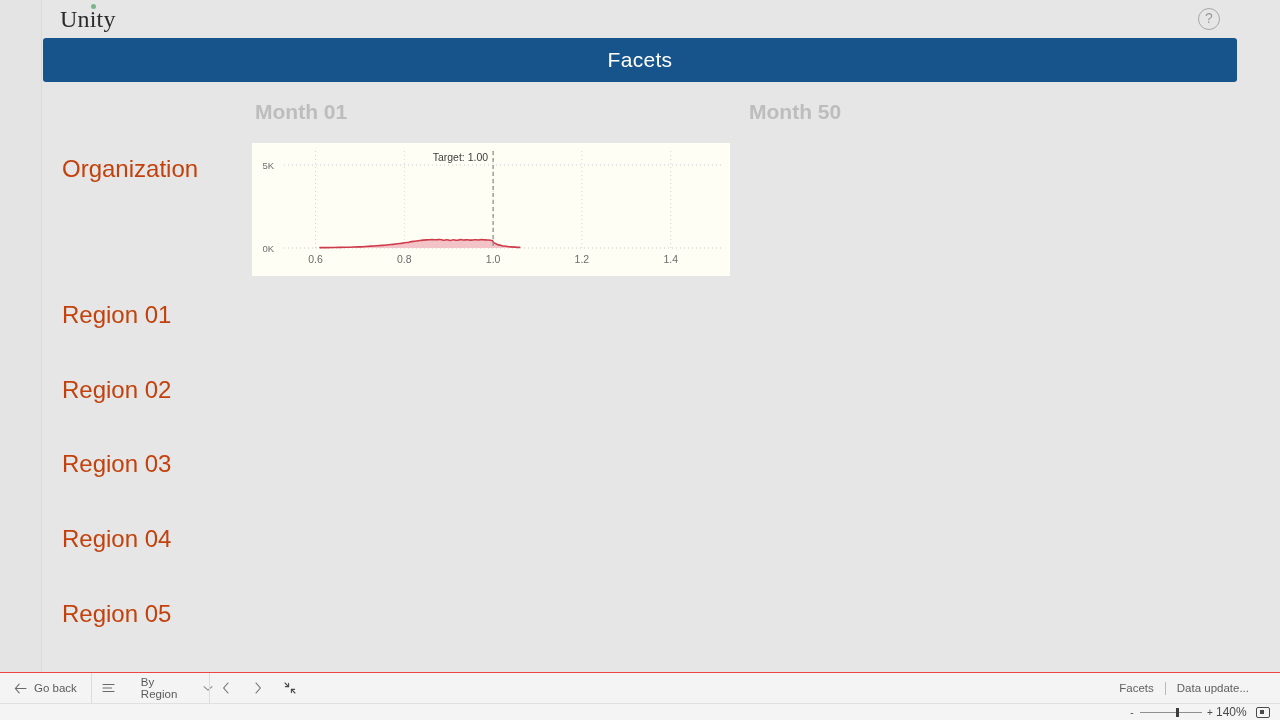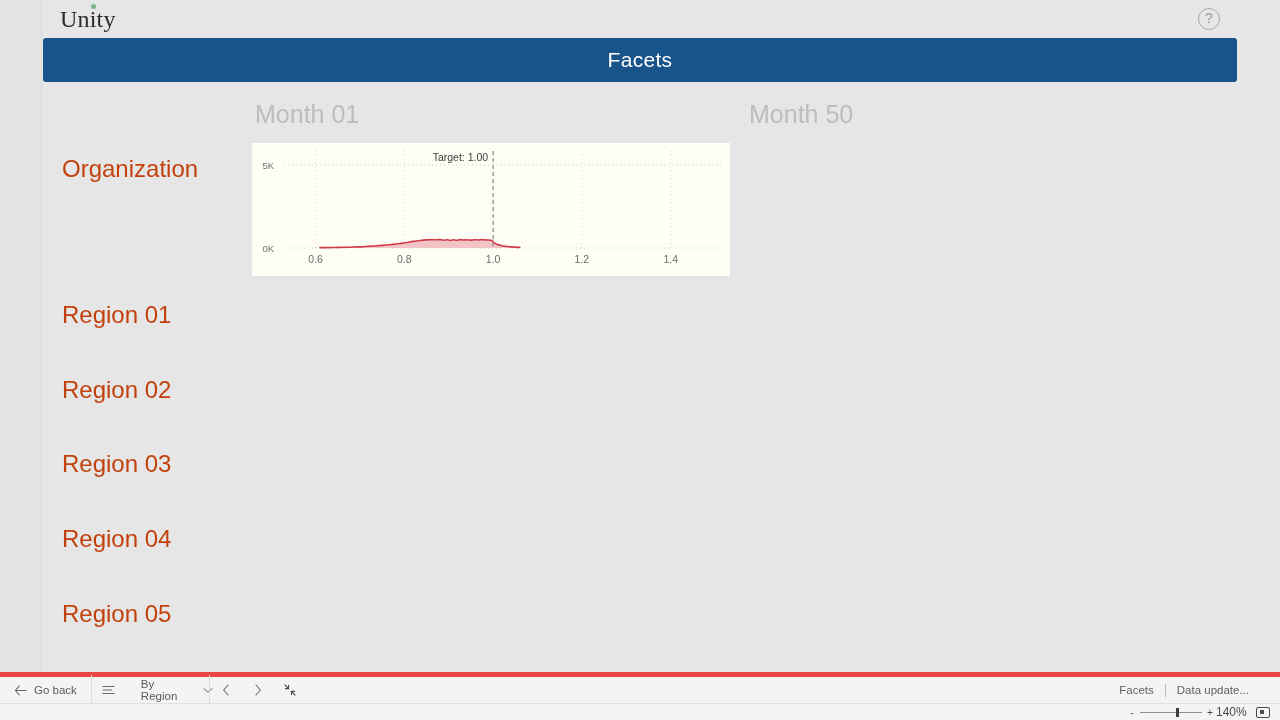--- a/index.html
+++ b/index.html
@@ -88,23 +88,23 @@
   
   .grid-area {
     position: absolute;
     left: 43px; top: 86px;
     width: 1194px; height: 586px;
   }
 
   .col-header {
     position: absolute;
     top: 14px;
-    font-size: 25px;
+    font-size: 21px;
     color: #bdbdbd;
-    font-weight: 400;
+    font-weight: 700;
     white-space: nowrap;
   }
   .col-header.c1 { left: 212px; }
   .col-header.c2 { left: 706px; }
 
   .row-label {
     position: absolute;
     left: 19px;
     font-size: 24px;
     color: #c2410c;
@@ -135,21 +135,21 @@
     font-size: 10.5px;
     fill: #3d3d3d;
   }
 
   
   .toolbar {
     position: absolute;
     left: 0; top: 672px;
     width: 1280px; height: 31px;
     background: #f4f4f4;
-    border-top: 5px solid #ef4444;
+    border-top: 1px solid #ef4444;
     display: flex;
     align-items: center;
     font-size: 11.5px;
     color: #5b5b5b;
   }
   .tb-sep {
     width: 1px; height: 31px;
     background: #dcdcdc;
   }
   .tb-btn {

